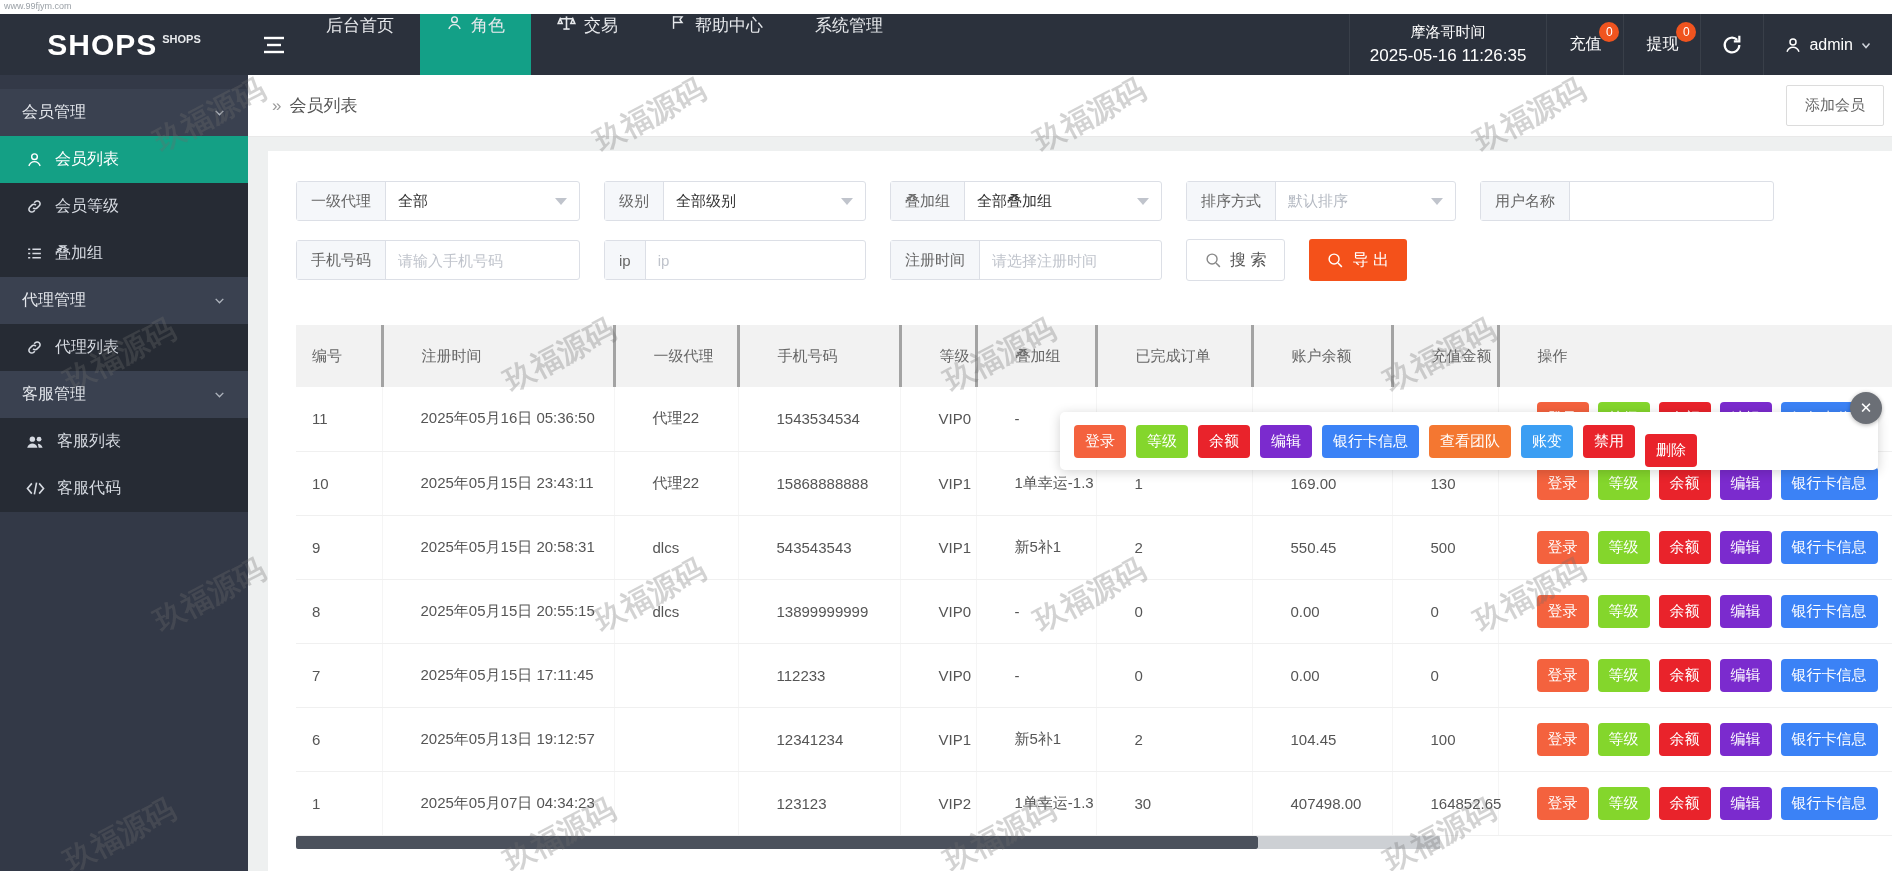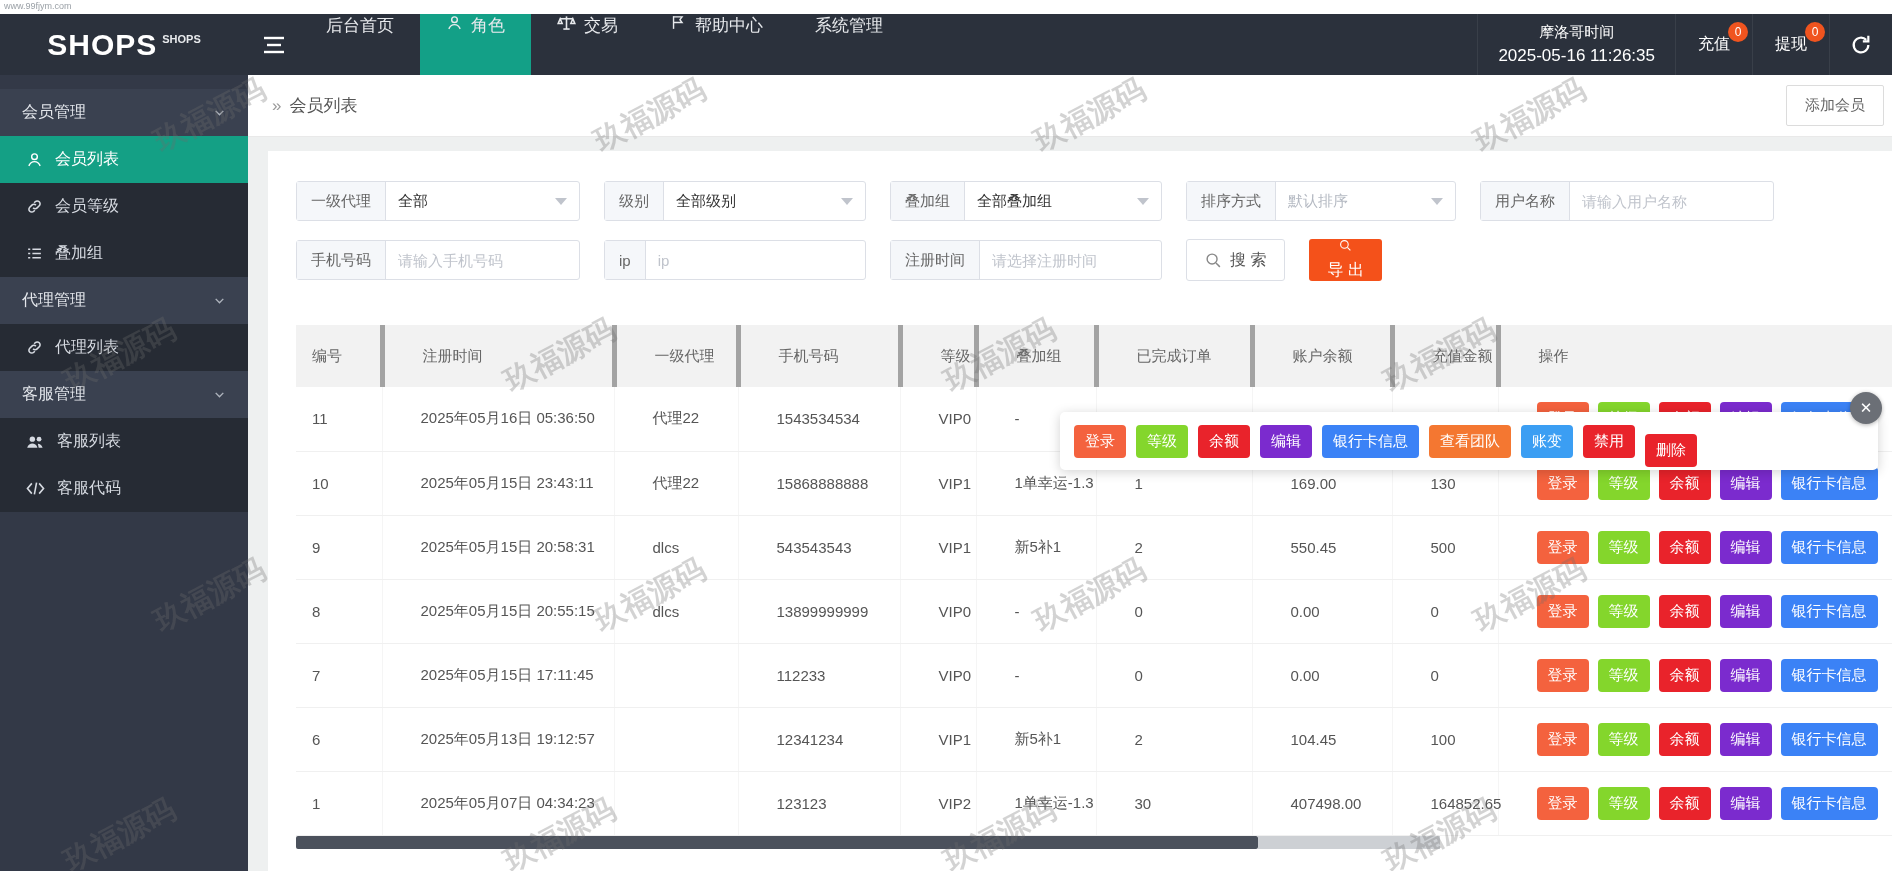--- a/index.html
+++ b/index.html
@@ -63,27 +63,27 @@
   .caret { width:0; height:0; border-left:6px solid transparent; border-right:6px solid transparent;
     border-top:7px solid #c0c4cc; align-self:center; margin:0 12px 0 auto; }
   .fctl input { border:none; outline:none; font-size:15px; color:#333; padding:0 12px;
     font-family:inherit; background:transparent; }
   .fctl input::placeholder { color:#c0c4cc; }
   .btn-search { height:42px; background:#fff; border:1px solid #dcdfe6; border-radius:3px;
     font-size:16px; color:#555; display:flex; align-items:center; gap:8px; padding:0 18px;
     cursor:pointer; font-family:inherit; }
   .btn-export { height:42px; background:#f4511a; border:none; border-radius:3px; font-size:16px;
     color:#fff; display:flex; align-items:center; gap:8px; padding:0 18px; cursor:pointer;
-    font-family:inherit;flex-direction:column; }
+    font-family:inherit; }
 
   
   .table-wrap { margin-top:44px; width:1596px; overflow:hidden; position:relative; }
   table { border-collapse:collapse; table-layout:fixed; width:1642px; }
   thead th { background:#f2f2f2; height:62px; font-weight:normal; font-size:15px; color:#666;
-    text-align:left; padding-left:38px; border-right:5px solid #a3a3a3; }
+    text-align:left; padding-left:38px; border-right:3px solid #a3a3a3; }
   thead th:first-child { padding-left:16px; }
   tbody td { height:64px; font-size:15px; color:#555; padding-left:38px;
     border-bottom:1px solid #f0f0f0; border-right:1px solid #f5f5f5; background:#fff; }
   tbody td:first-child { padding-left:16px; }
   .acts { display:flex; gap:9px; align-items:center; }
   .abtn { border:none; border-radius:4px; color:#fff; font-size:15px; padding:7px 11px;
     cursor:pointer; white-space:nowrap; font-family:inherit; }
   .c-login { background:#f4623e; }
   .c-level { background:#84d62c; }
   .c-balance { background:#e9232b; }
@@ -179,20 +179,30 @@
     <div class="tb-sec tb-link">
       <span>提现</span>
       <span class="badge">0</span>
     </div>
     <div class="tb-sec">
       <svg class="ic" width="22" height="22" viewBox="0 0 24 24" fill="none" stroke="#fff" stroke-width="2.4">
         <path d="M20 12a8 8 0 1 1-2.3-5.6"></path>
           <polyline points="20,2 20,8 14,8" fill="none"></polyline>
       </svg>
     </div>
+    <div class="tb-sec admin-box">
+      <svg class="ic" width="18" height="18" viewBox="0 0 24 24" fill="none" stroke="#fff" stroke-width="2">
+        <circle cx="12" cy="8" r="4"></circle>
+          <path d="M4 21c1.6-4.2 5-6 8-6s6.4 1.8 8 6"></path>
+      </svg>
+      <span>admin</span>
+      <svg class="ic" width="12" height="12" viewBox="0 0 24 24" fill="none" stroke="#cfd3da" stroke-width="3">
+        <polyline points="5,9 12,17 19,9"></polyline>
+      </svg>
+    </div>
   </div>
 </div>
 
 <div class="layout">
 
   <div class="sidebar" id="sidebar">
       <div class="sb-group">
         <span>会员管理</span>
         <svg class="ic" width="13" height="13" viewBox="0 0 24 24" fill="none" stroke="#aeb4bd" stroke-width="2.6">
           <polyline points="5,9 12,16 19,9"></polyline>
@@ -296,21 +306,20 @@
           <span class="fval">全部叠加组</span>
           <i class="caret"></i>
         </div>
         <div class="fctl" style="width:270px">
           <span class="flabel">排序方式</span>
           <span class="fval placeholder">默认排序</span>
           <i class="caret"></i>
         </div>
         <div class="fctl" style="width:294px">
           <span class="flabel">用户名称</span>
-          <input style="flex: 1 1 0%;" placeholder="请输入用户名称">
         </div>
       </div>
 
       <div class="frow">
         <div class="fctl" style="width:284px">
           <span class="flabel">手机号码</span>
           <input style="flex: 1 1 0%;" placeholder="请输入手机号码">
         </div>
         <div class="fctl" style="width:262px">
           <span class="flabel">ip</span>

